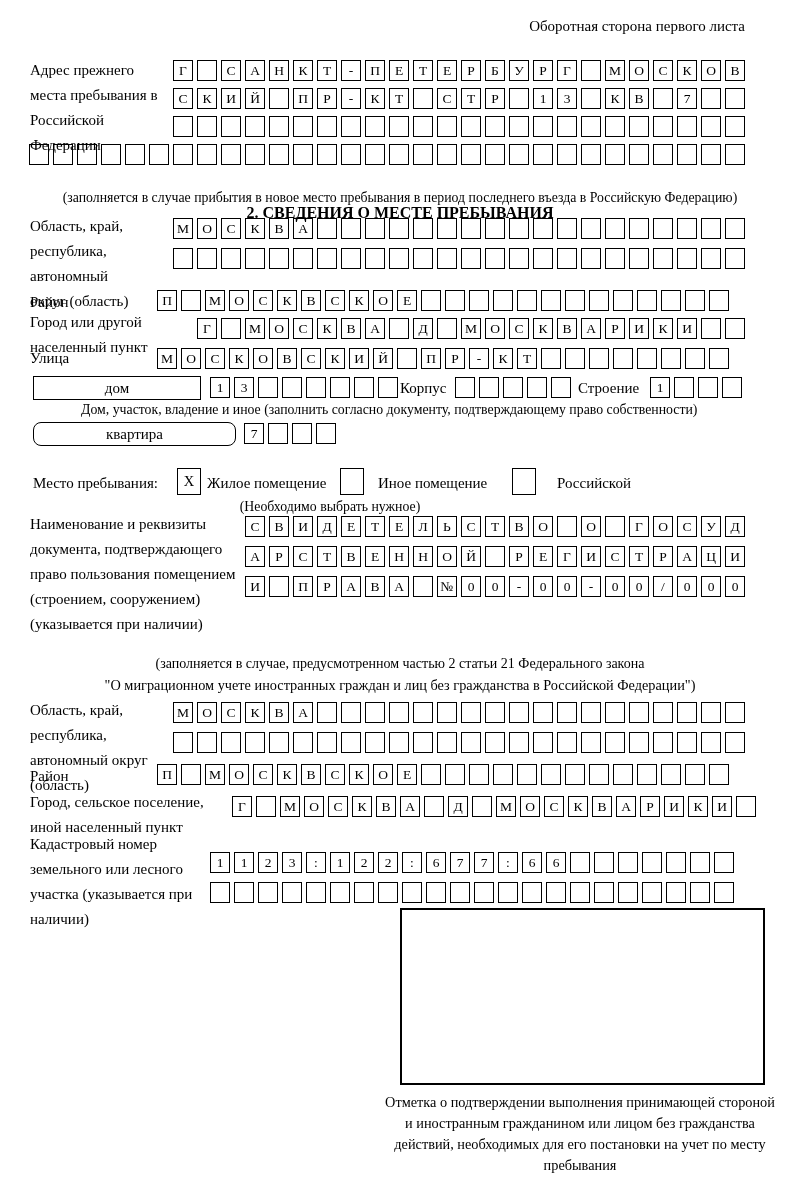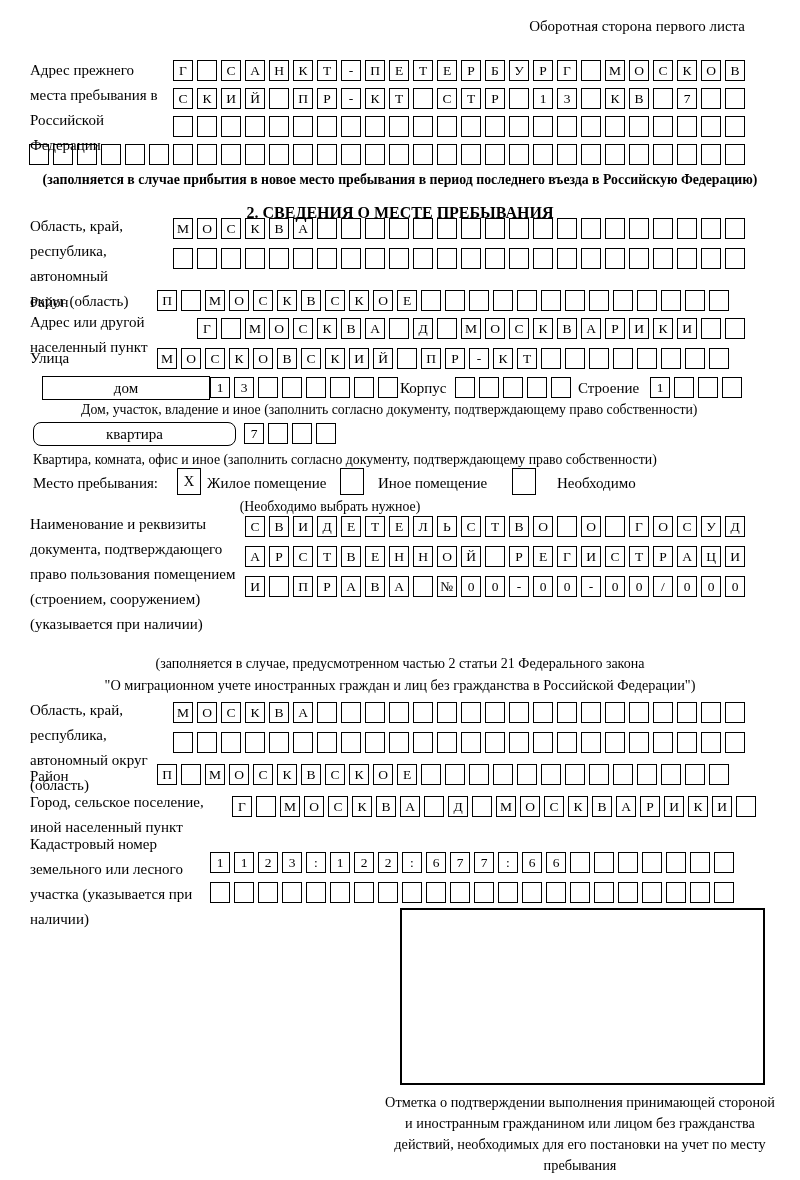--- a/index.html
+++ b/index.html
@@ -130,21 +130,21 @@
       <span class="cell"></span>
       <span class="cell"></span>
       <span class="cell"></span>
       <span class="cell"></span>
       <span class="cell"></span>
       <span class="cell"></span>
       <span class="cell"></span>
       <span class="cell"></span>
       <span class="cell"></span>
     </div>
-  <div class="abs cap center" style="top:170px;left:0;font-weight:bold;">(заполняется в случае прибытия в новое место пребывания в период последнего въезда в Российскую Федерацию)</div>
+  <div class="abs cap center" style="top:188px;left:0;">(заполняется в случае прибытия в новое место пребывания в период последнего въезда в Российскую Федерацию)</div>
 
   <div class="abs title" style="top:204px;left:0;">2. СВЕДЕНИЯ О МЕСТЕ ПРЕБЫВАНИЯ</div>
 
   <div class="abs lbl" style="top:214px;left:30px;width:112px;">Область, край, республика, автономный округ (область)</div>
   <div class="abs cells" style="top:218px;left:173px;">
       <span class="cell">М</span>
       <span class="cell">О</span>
       <span class="cell">С</span>
       <span class="cell">К</span>
       <span class="cell">В</span>
@@ -216,21 +216,21 @@
       <span class="cell"></span>
       <span class="cell"></span>
       <span class="cell"></span>
       <span class="cell"></span>
       <span class="cell"></span>
       <span class="cell"></span>
       <span class="cell"></span>
       <span class="cell"></span>
     </div>
 
-  <div class="abs lbl" style="top:310px;left:30px;width:150px;">Адрес или другой населенный пункт</div>
+  <div class="abs lbl" style="top:310px;left:30px;width:150px;">Город или другой населенный пункт</div>
   <div class="abs cells" style="top:318px;left:197px;">
       <span class="cell">Г</span>
       <span class="cell"></span>
       <span class="cell">М</span>
       <span class="cell">О</span>
       <span class="cell">С</span>
       <span class="cell">К</span>
       <span class="cell">В</span>
       <span class="cell">А</span>
       <span class="cell"></span>
@@ -271,21 +271,21 @@
       <span class="cell"></span>
       <span class="cell"></span>
       <span class="cell"></span>
       <span class="cell"></span>
       <span class="cell"></span>
       <span class="cell"></span>
       <span class="cell"></span>
       <span class="cell"></span>
     </div>
 
-  <div class="abs longbox" style="top:376px;left:33px;width:168px;margin-left:9px;">дом</div>
+  <div class="abs longbox" style="top:376px;left:33px;width:168px;">дом</div>
   <div class="abs cells" style="top:377px;left:210px;">
       <span class="cell">1</span>
       <span class="cell">3</span>
       <span class="cell"></span>
       <span class="cell"></span>
       <span class="cell"></span>
       <span class="cell"></span>
       <span class="cell"></span>
       <span class="cell"></span>
     </div>
@@ -306,29 +306,28 @@
     </div>
   <div class="abs cap" style="top:400px;left:33px;margin-left:48px;">Дом, участок, владение и иное (заполнить согласно документу, подтверждающему право собственности)</div>
 
   <div class="abs longbox" style="top:422px;left:33px;width:203px;border-radius:8px;">квартира</div>
   <div class="abs cells" style="top:423px;left:244px;">
       <span class="cell">7</span>
       <span class="cell"></span>
       <span class="cell"></span>
       <span class="cell"></span>
     </div>
-  <div class="abs cap" style="top:450px;left:33px;">Квартира, комната, офис и иное (заполнить согласно документу, подтверждающему право собственности)</div>
 
   <div class="abs lbl" style="top:471px;left:33px;">Место пребывания:</div>
   <div class="abs chk" style="top:468px;left:177px;">X</div>
   <div class="abs lbl" style="top:471px;left:207px;">Жилое помещение</div>
   <div class="abs chk" style="top:468px;left:340px;"></div>
   <div class="abs lbl" style="top:471px;left:378px;">Иное помещение</div>
   <div class="abs chk" style="top:468px;left:512px;"></div>
-  <div class="abs lbl" style="top:471px;left:557px;">Необходимо</div>
+  <div class="abs lbl" style="top:471px;left:557px;">Российской</div>
   <div class="abs cap" style="top:497px;left:160px;width:340px;text-align:center;">(Необходимо выбрать нужное)</div>
 
   <div class="abs lbl" style="top:512px;left:30px;width:220px;">Наименование и реквизиты документа, подтверждающего право пользования помещением (строением, сооружением) (указывается при наличии)</div>
   <div class="abs cells" style="top:516px;left:245px;">
       <span class="cell">С</span>
       <span class="cell">В</span>
       <span class="cell">И</span>
       <span class="cell">Д</span>
       <span class="cell">Е</span>
       <span class="cell">Т</span>

